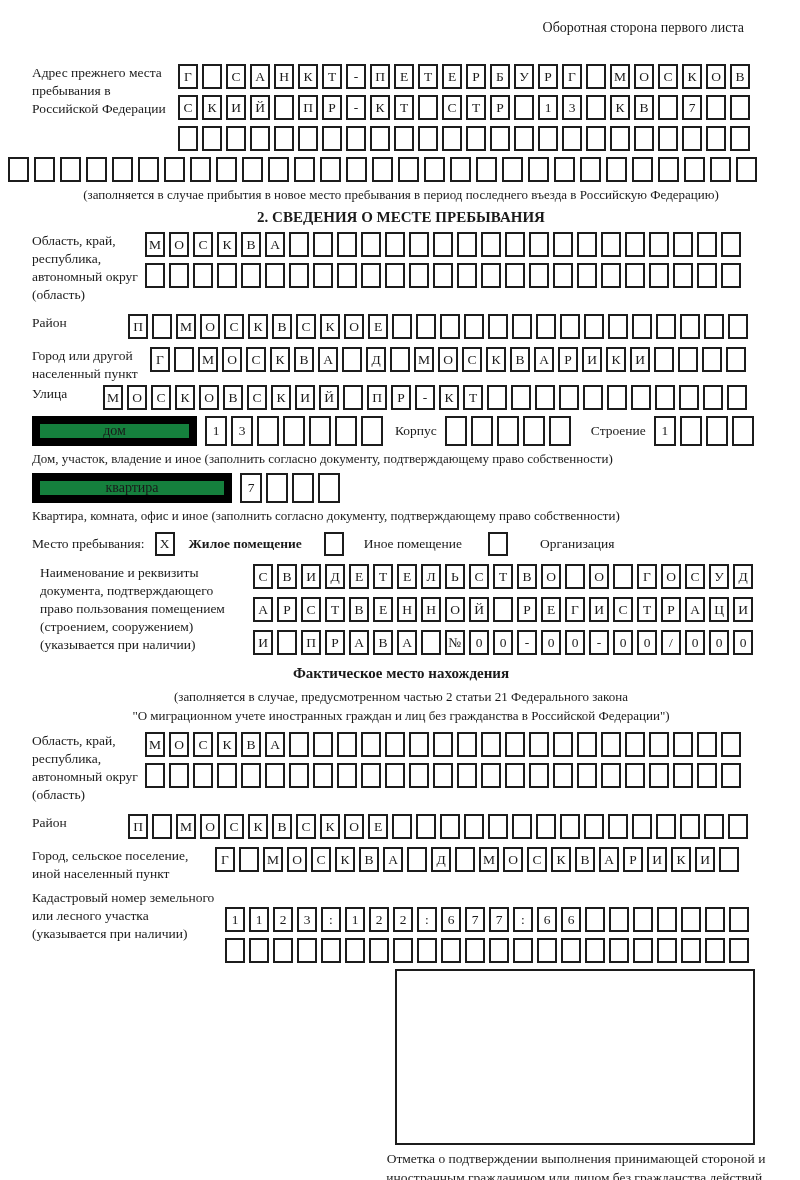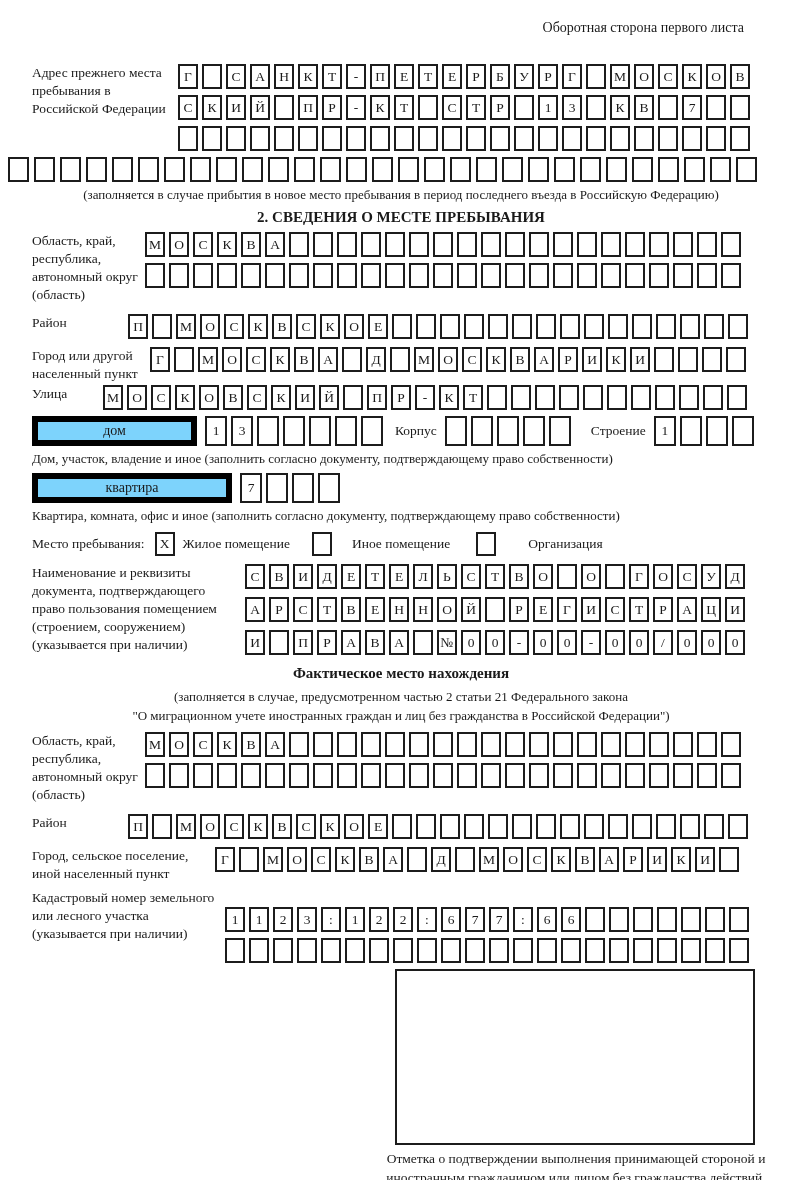--- a/index.html
+++ b/index.html
@@ -15,32 +15,32 @@
   .label{font-size:13.5px;line-height:18px;flex:0 0 auto;box-sizing:border-box;padding-right:6px;}
   .grid{display:flex;flex:0 0 auto;}
   .grid-rows{display:flex;flex-direction:column;gap:6px;}
   .cell{
     width:20px;height:25px;border:2px solid #1c1c1c;box-sizing:border-box;
     margin-right:4px;flex:0 0 auto;display:inline-flex;align-items:center;justify-content:center;
     font-size:13.5px;line-height:1;background:#fff;
   }
   .tall .cell{width:22px;height:30px;}
   .wide-box{
-    border:6px solid #000000;box-sizing:border-box;height:30px;
-    display:flex;align-items:center;justify-content:center;font-size:14px;background:#7dd3fc;flex:0 0 auto;
+    border:8px solid #000000;box-sizing:border-box;height:30px;
+    display:flex;align-items:center;justify-content:center;font-size:14px;background:#15803d;flex:0 0 auto;
   }
   .note{font-size:13px;line-height:17px;}
   .center{text-align:center;}
   .sec-title{font-size:15px;font-weight:bold;text-align:center;}
   .w-addr{width:146px;}
   .w-region{width:113px;}
   .w-district{width:96px;}
   .w-city2{width:118px;}
   .w-street{width:71px;}
-  .w-doc{width:213px;}
+  .w-doc{width:213px;margin-left:8px;}
   .w-factcity{width:183px;}
   .w-cad{width:193px;}
   .full-row{margin-left:-24px;}
   .full-row .cell{width:21px;margin-right:5px;}
   .checkbox{width:20px;height:24px;}
   .opt-label{font-size:13.5px;}
   .stay-row{display:flex;align-items:center;}
   .confirm-box{width:360px;height:176px;border:2px solid #1c1c1c;box-sizing:border-box;margin-left:363px;background:#fff;}
   .confirm-caption{width:396px;margin-left:346px;text-align:center;font-size:13.5px;line-height:19px;margin-top:4px;}
   .mt2{margin-top:2px;}.mt4{margin-top:4px;}.mt6{margin-top:6px;}.mt8{margin-top:8px;}
@@ -366,21 +366,21 @@
         <span class="cell"></span>
         <span class="cell"></span>
         <span class="cell"></span>
       </div>
   </div>
   <div class="note mt4">Квартира, комната, офис и иное (заполнить согласно документу, подтверждающему право собственности)</div>
 
   <div class="stay-row mt8">
     <span class="opt-label">Место пребывания:</span>
     <span class="cell checkbox" style="margin-left:10px;">X</span>
-    <span class="opt-label" style="margin-left:4px;">Жилое помещение</span>
+    <span class="opt-label" style="margin-left:10px;font-weight:bold;">Жилое помещение</span>
     <span class="cell checkbox" style="margin-left:22px;"></span>
     <span class="opt-label" style="margin-left:16px;">Иное помещение</span>
     <span class="cell checkbox" style="margin-left:26px;"></span>
     <span class="opt-label" style="margin-left:28px;">Организация</span>
   </div>
 
   <div class="frow mt8">
     <div class="label w-doc">Наименование и реквизиты документа, подтверждающего право пользования помещением (строением, сооружением) (указывается при наличии)</div>
     <div class="grid-rows" style="gap:8px;">
       <div class="grid">

